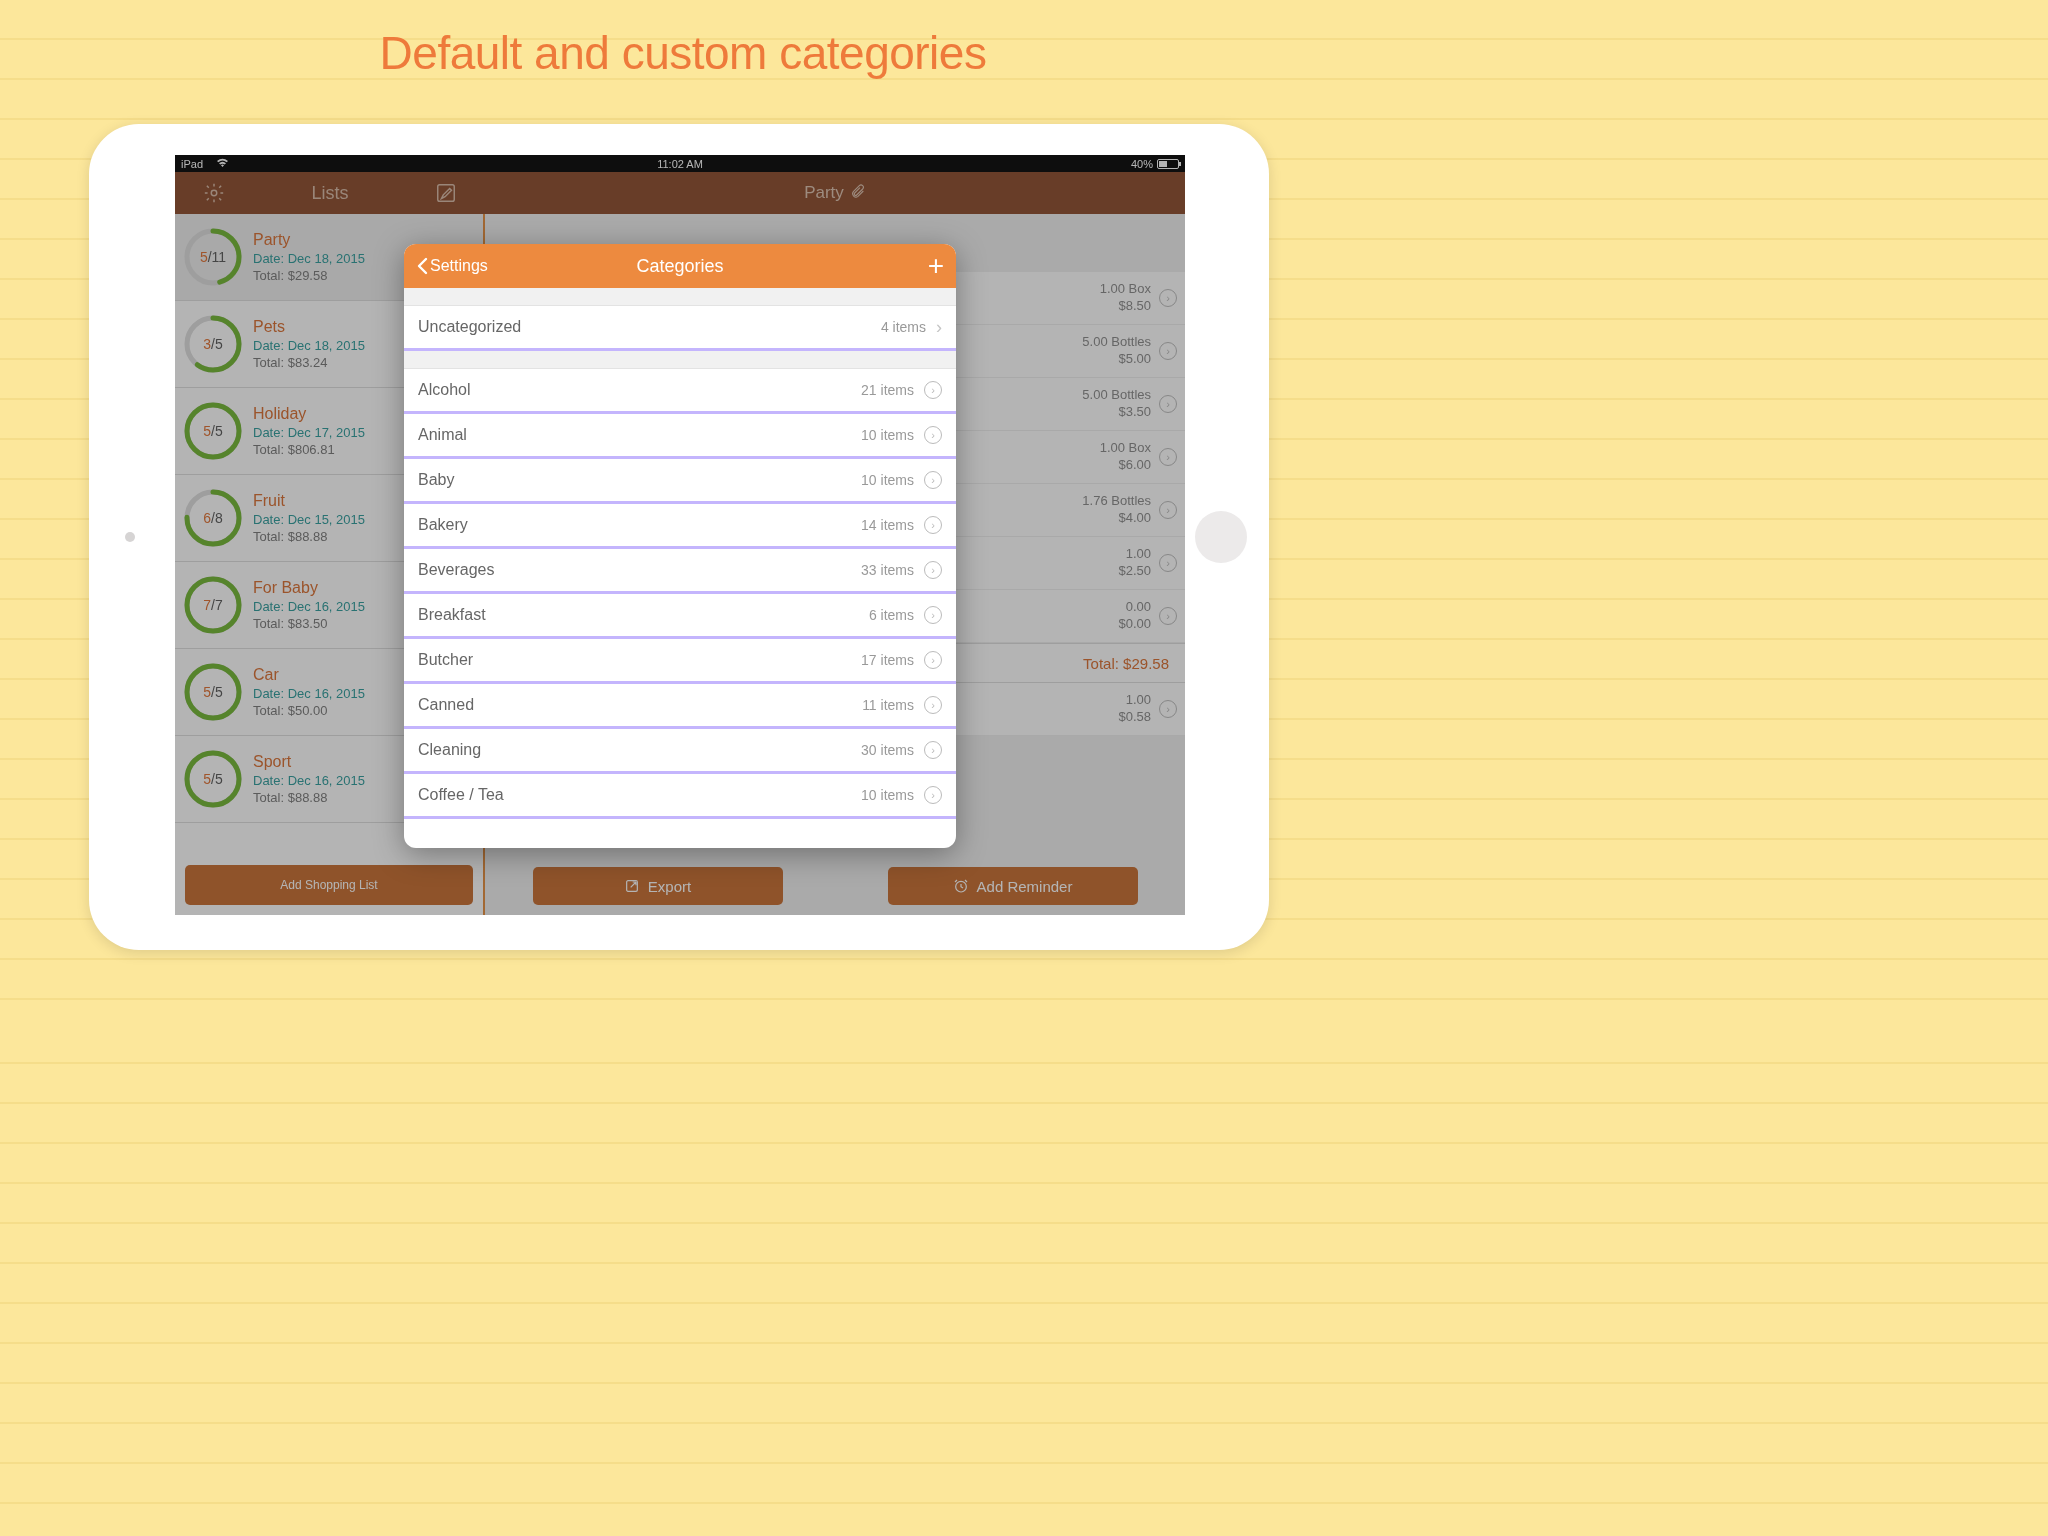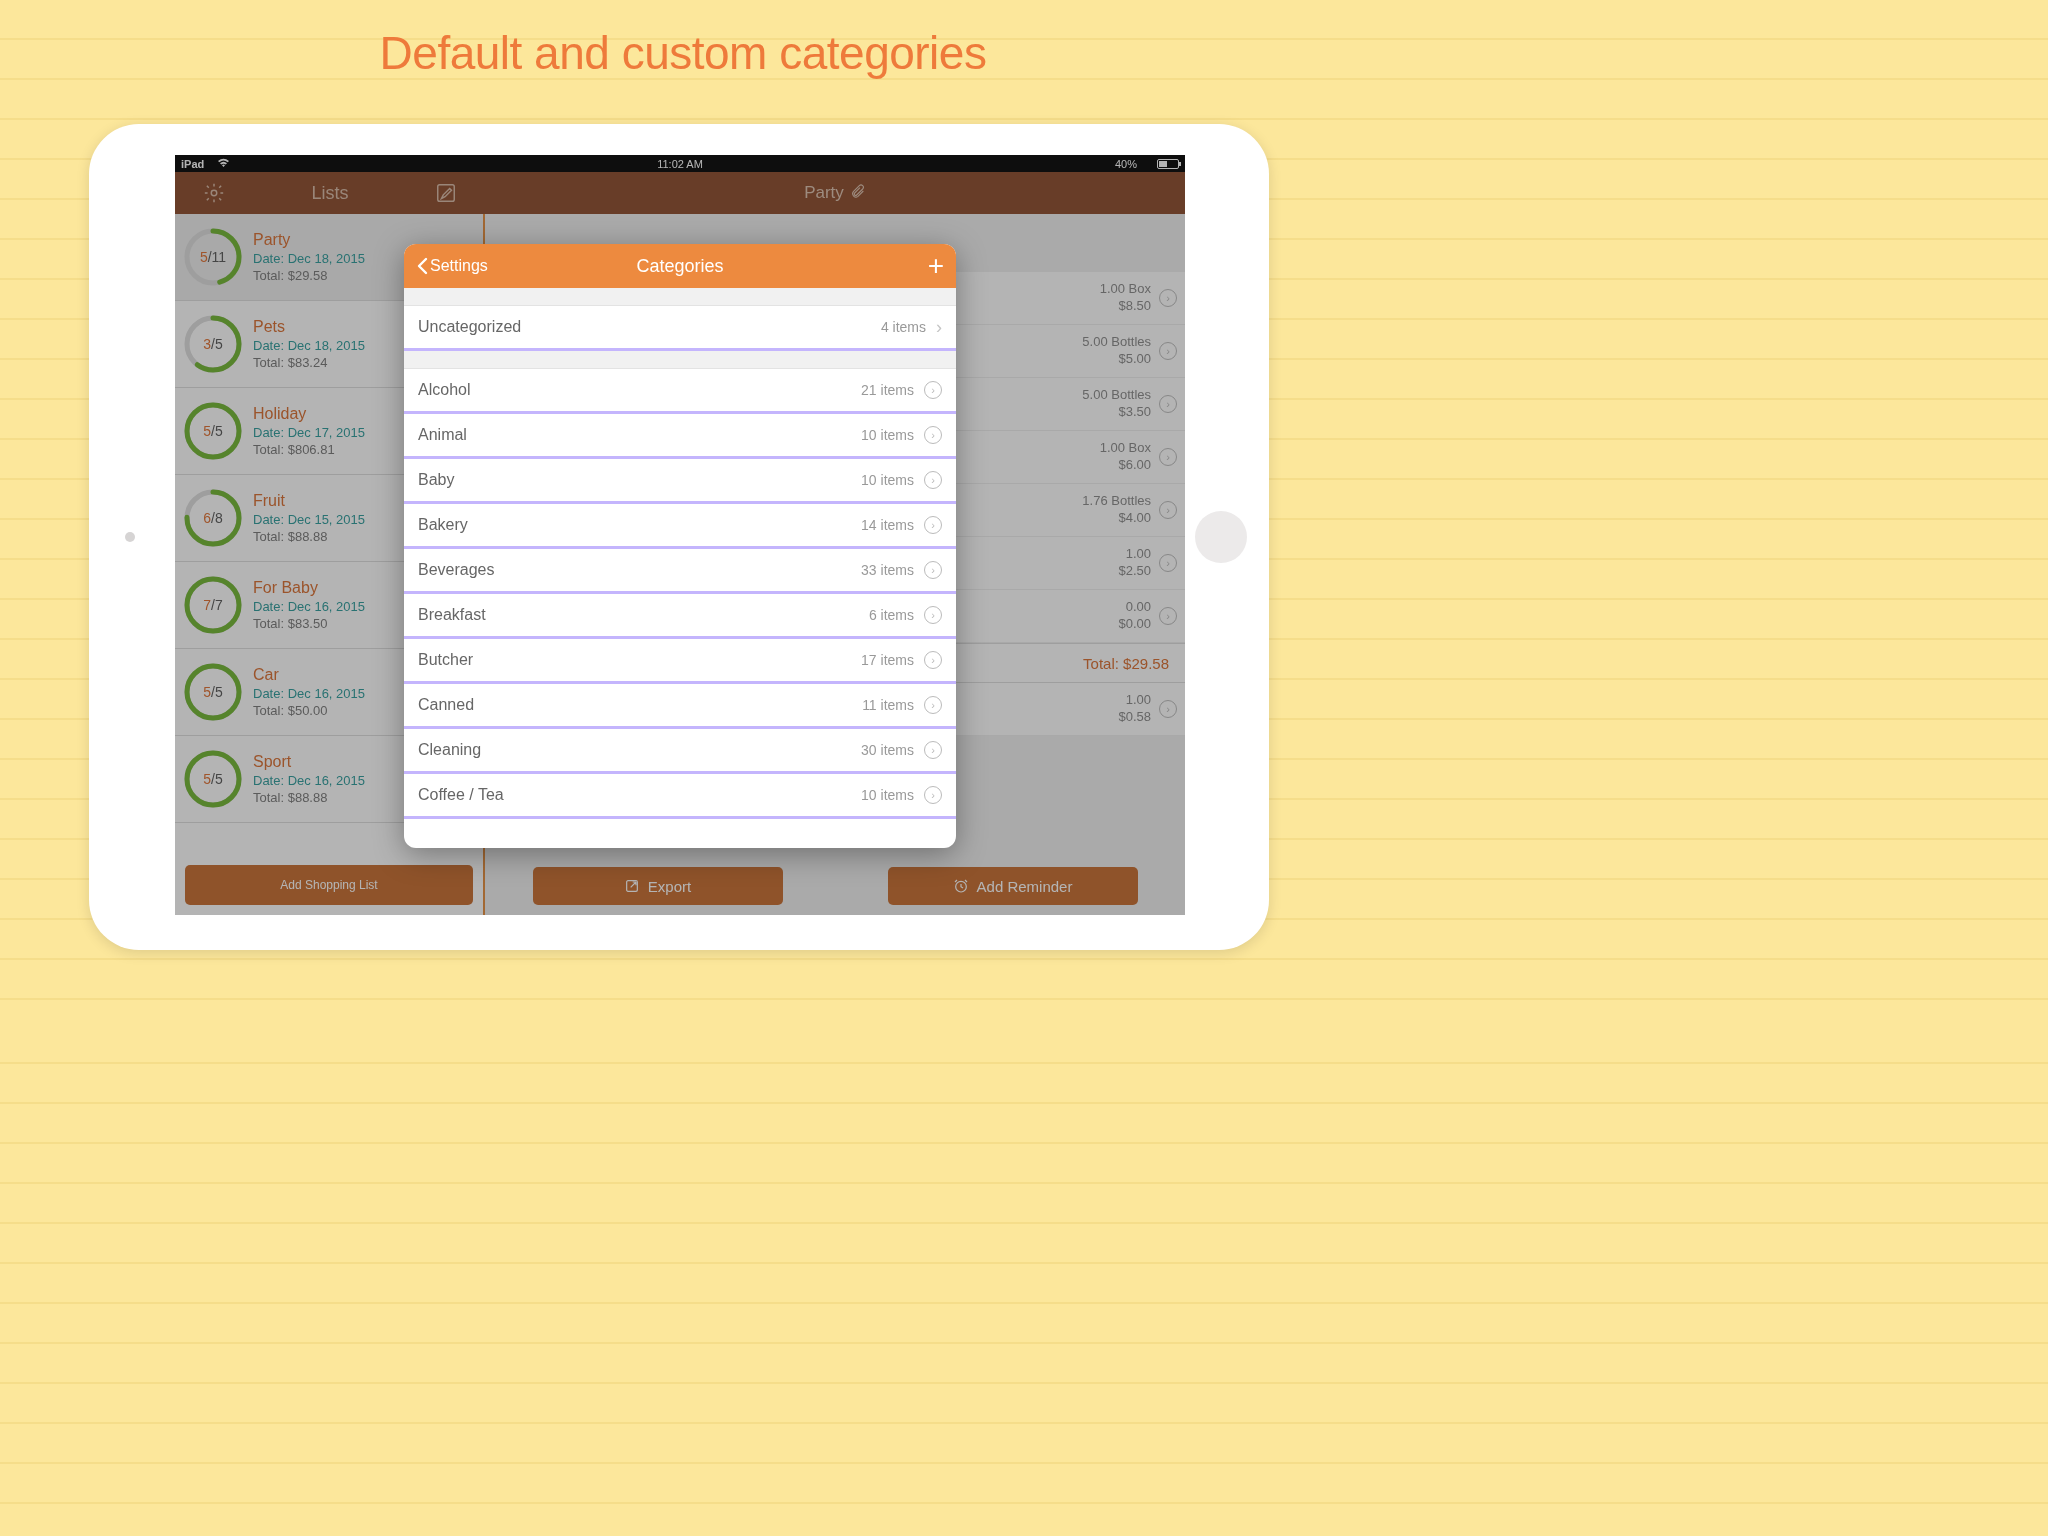--- a/index.html
+++ b/index.html
@@ -75,23 +75,23 @@
     top: 0; left: 0; right: 0;
     height: 17px;
     background: #000;
     color: #fff;
     font-size: 11px;
     display: flex;
     align-items: center;
     padding: 0 6px;
     z-index: 3;
   }
-  .status-left { display: flex; align-items: center; gap: 13px; font-weight: bold; }
+  .status-left { display: flex; align-items: center; gap: 13px; }
   .status-center { position: absolute; left: 50%; transform: translateX(-50%); }
-  .status-right { margin-left: auto; display: flex; align-items: center; gap: 20px; }
+  .status-right { margin-left: auto; display: flex; align-items: center; gap: 4px; }
   .wifi-icon { display: inline-block; }
   .battery { display: inline-block; width: 22px; height: 10px; border: 1px solid #fff; border-radius: 2px; position: relative; }
   .battery::after { content:""; position:absolute; right:-3px; top:2px; width:2px; height:4px; background:#fff; }
   .battery-fill { position:absolute; left:1px; top:1px; bottom:1px; width:40%; background:#fff; }
 
   
   .nav-bar {
     position: absolute;
     top: 17px; left:0; right:0;
     height: 42px;

